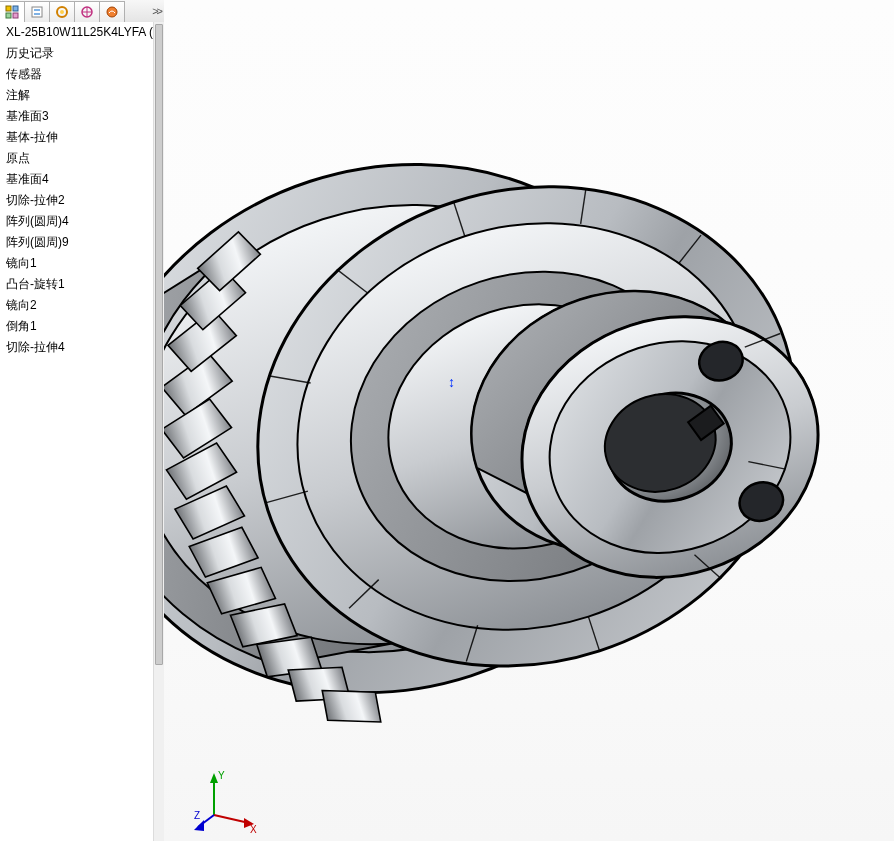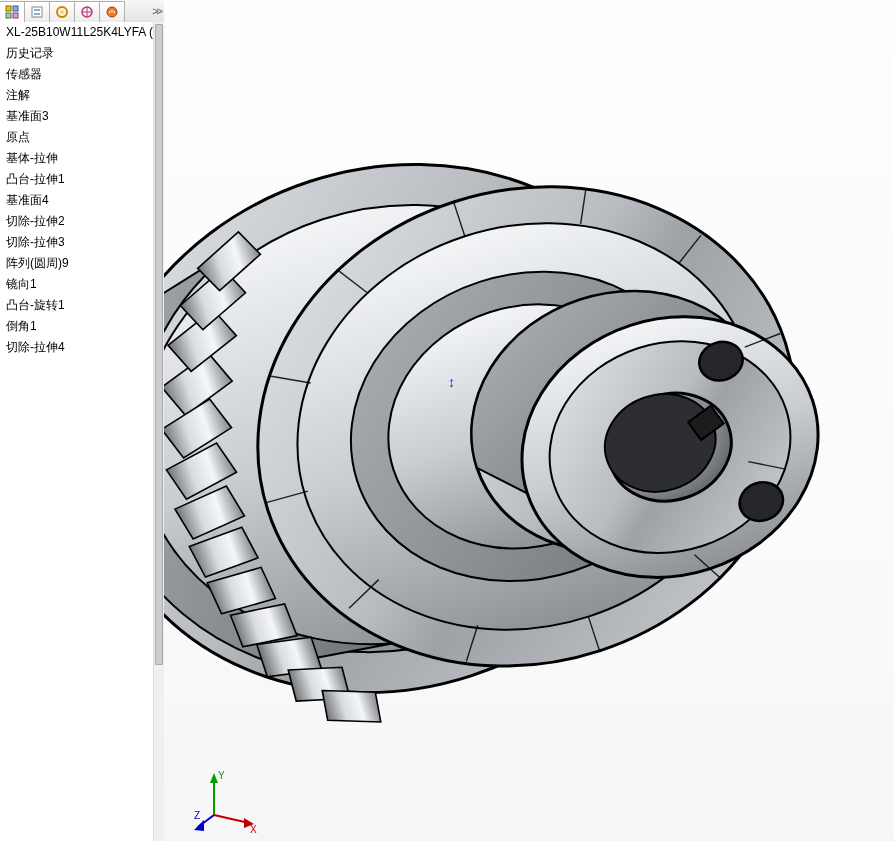--- a/index.html
+++ b/index.html
@@ -64,29 +64,29 @@
     <span class="expand-arrows">&gt;&gt;</span>
   </div>
 
   <div class="tree-pane">
     <div class="tree-scroll">
       <div class="tree-item">XL-25B10W11L25K4LYFA  (鼠</div>
       <div class="tree-item">历史记录</div>
       <div class="tree-item">传感器</div>
       <div class="tree-item">注解</div>
       <div class="tree-item">基准面3</div>
+      <div class="tree-item">基体-拉伸</div>
       <div class="tree-item">原点</div>
-      <div class="tree-item">基体-拉伸</div>
-      <div class="tree-item">凸台-拉伸1</div>
       <div class="tree-item">基准面4</div>
       <div class="tree-item">切除-拉伸2</div>
-      <div class="tree-item">切除-拉伸3</div>
+      <div class="tree-item">阵列(圆周)4</div>
       <div class="tree-item">阵列(圆周)9</div>
       <div class="tree-item">镜向1</div>
       <div class="tree-item">凸台-旋转1</div>
+      <div class="tree-item">镜向2</div>
       <div class="tree-item">倒角1</div>
       <div class="tree-item">切除-拉伸4</div>
     </div>
     <div class="vscroll">
       <div class="vthumb"></div>
     </div>
   </div>
 
   <div class="viewport">
     <svg class="model" width="730" height="841" viewBox="0 0 730 841">

